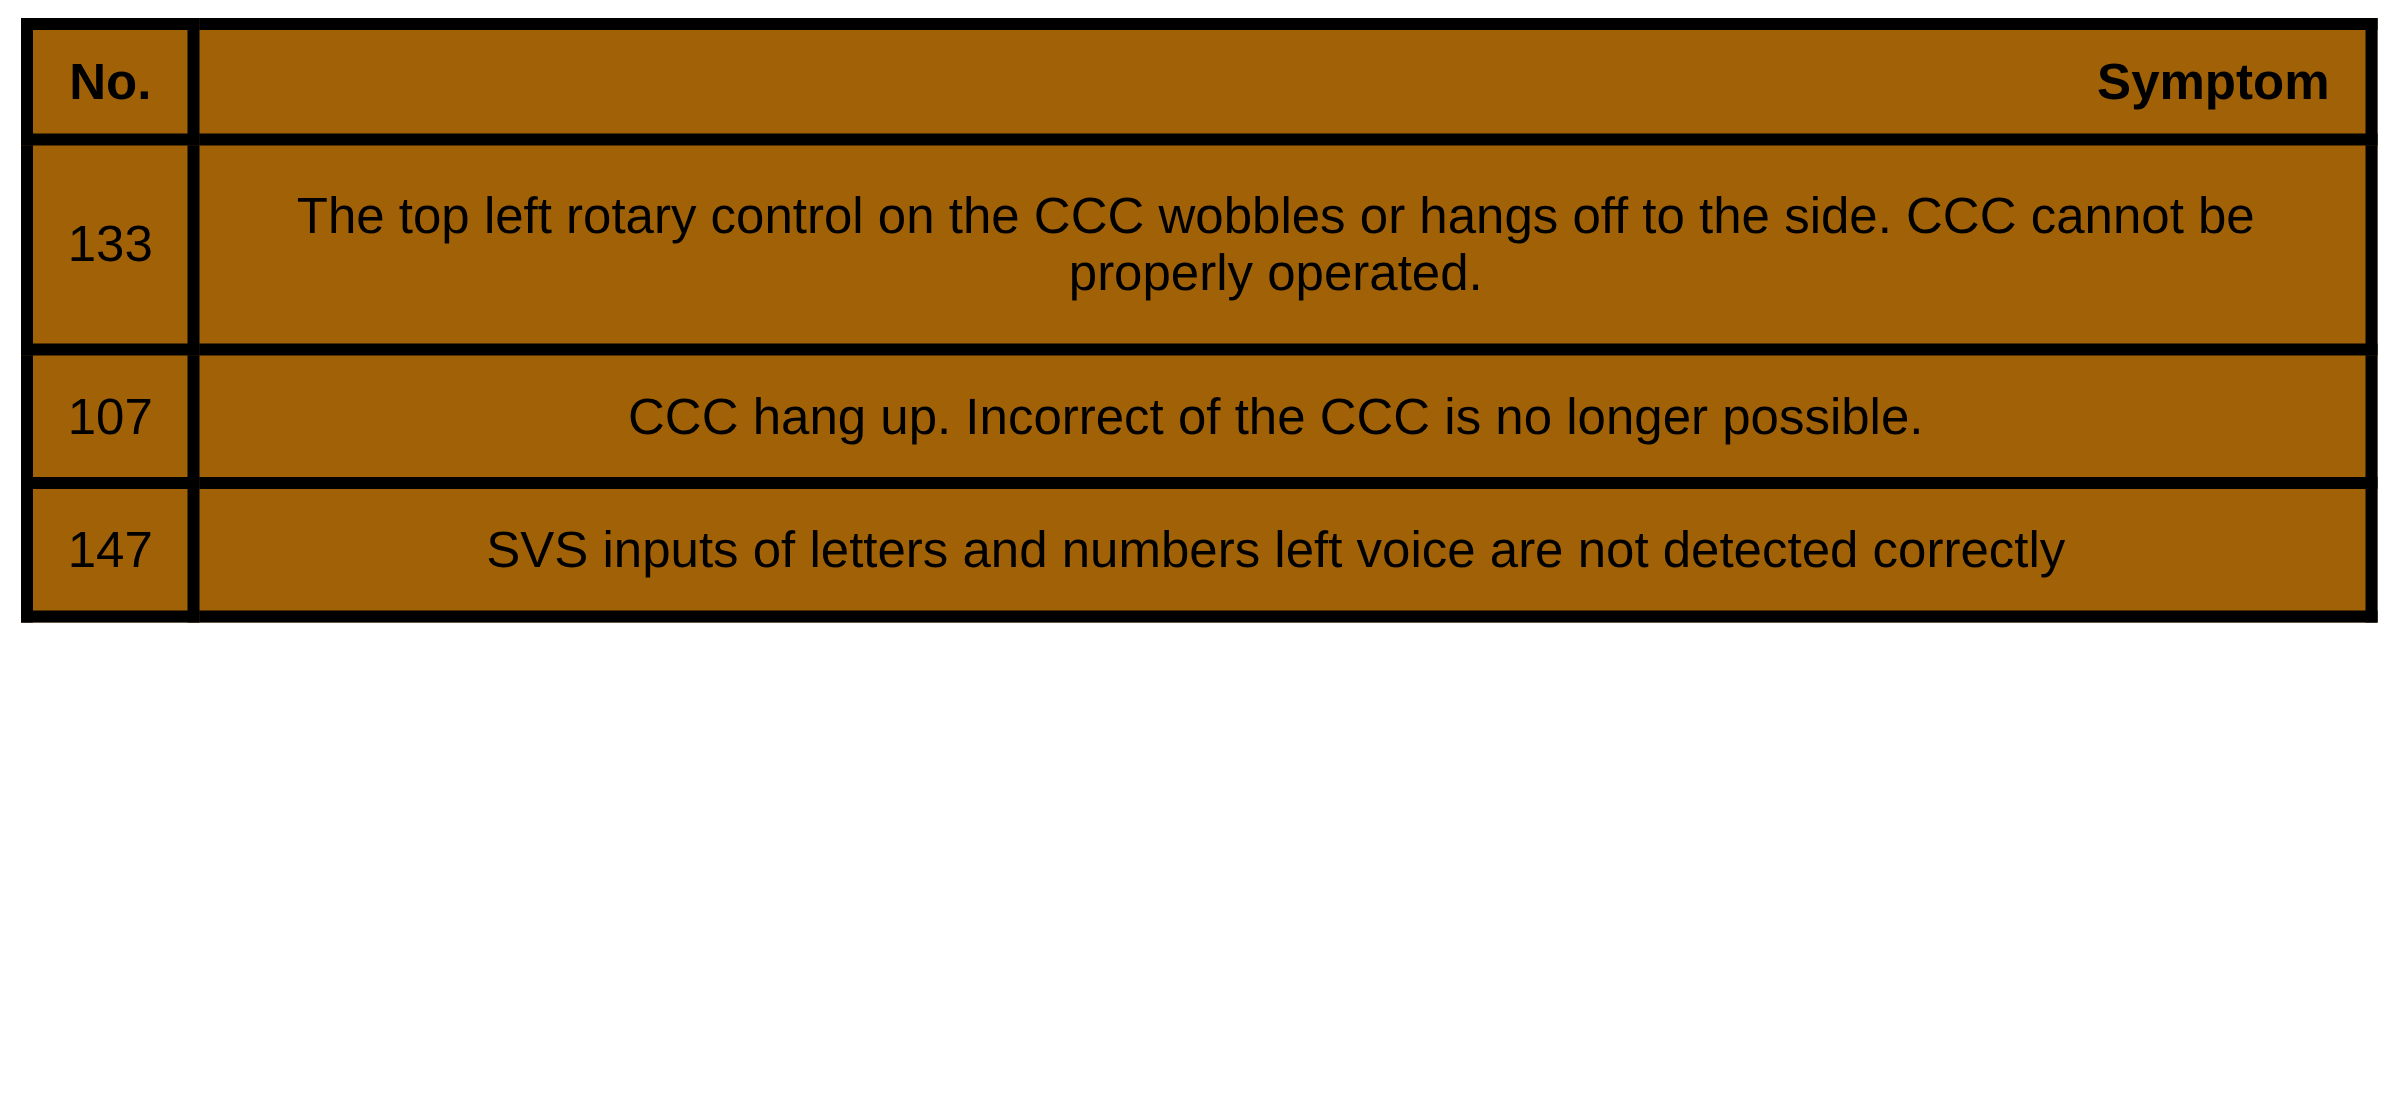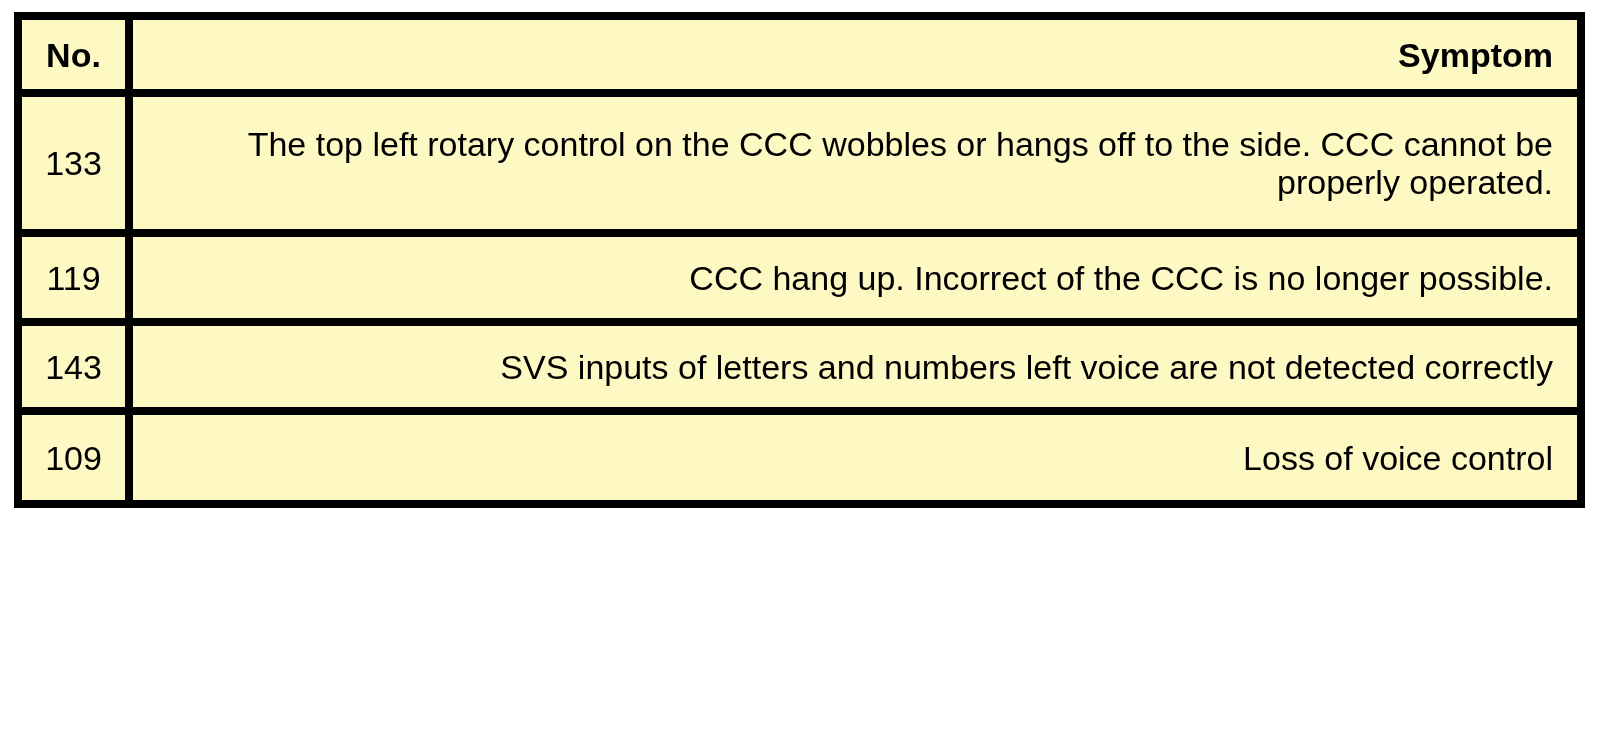--- a/index.html
+++ b/index.html
@@ -14,21 +14,21 @@
   }
   .table-wrap {
     position: absolute;
     left: 14px;
     top: 12px;
   }
   table.symptom-table {
     border-collapse: collapse;
     table-layout: fixed;
     width: 1571px;
-    background: #fef9c3;
+    background: #a16207;
   }
   .symptom-table th,
   .symptom-table td {
     border: 8px solid #000000;
     vertical-align: middle;
     font-size: 34px;
     line-height: 38px;
     color: #000000;
     overflow: hidden;
   }
@@ -37,21 +37,21 @@
     text-align: right;
   }
   .col-no {
     width: 99px;
     text-align: center !important;
     padding: 0 2px;
   }
   .col-symptom {
     padding-left: 15px;
     padding-right: 24px;
-    text-align: right;
+    text-align: center;
   }
   tr.row-header   { height: 77px;  }
   tr.row-tall     { height: 140px; }
   tr.row-normal   { height: 89px;  }
   tr.row-normal-2 { height: 93px;  }
   tr.row-last     { height: 74px;  }
 </style>
 </head>
 <body>
 
@@ -62,26 +62,22 @@
         <th class="col-no">No.</th>
         <th class="col-symptom">Symptom</th>
       </tr>
     </thead>
     <tbody>
       <tr class="row-tall">
         <td class="col-no">133</td>
         <td class="col-symptom">The top left rotary control on the CCC wobbles or hangs off to the side. CCC cannot be properly operated.</td>
       </tr>
       <tr class="row-normal">
-        <td class="col-no">119</td>
+        <td class="col-no">107</td>
         <td class="col-symptom">CCC hang up. Incorrect of the CCC is no longer possible.</td>
       </tr>
       <tr class="row-normal">
-        <td class="col-no">143</td>
+        <td class="col-no">147</td>
         <td class="col-symptom">SVS inputs of letters and numbers left voice are not detected correctly</td>
-      </tr>
-      <tr class="row-normal-2">
-        <td class="col-no">109</td>
-        <td class="col-symptom">Loss of voice control</td>
       </tr>
     </tbody>
   </table>
 </div>
 
 </body></html>

